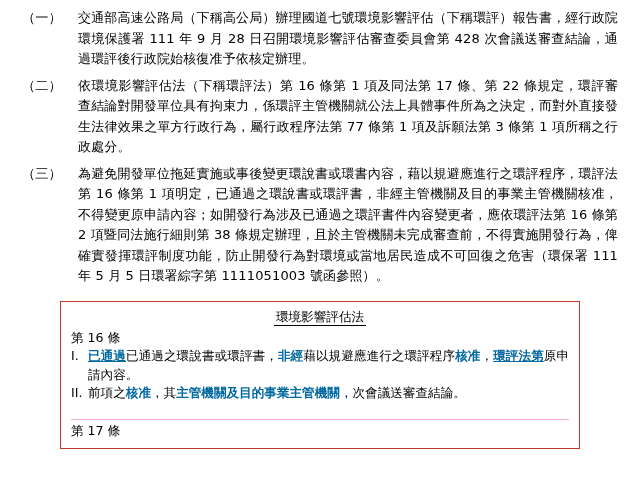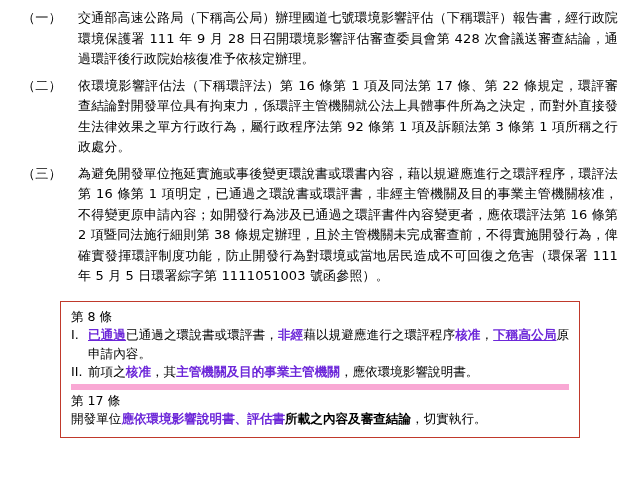--- a/index.html
+++ b/index.html
@@ -54,23 +54,23 @@
     line-height: 18px;
     margin-bottom: 3px;
   }
   .box-title span {
     border-bottom: 1px solid #000;
     padding: 0 2px 1px 2px;
   }
   .law-head {
     font-size: 12.6px;
     line-height: 18.5px;
-    border-top: 6px solid #f9a8d4;
+    border-top: 1px solid #f9a8d4;
     padding-top: 2px;
-    margin-top: 2px;
+    margin-top: 16px;
   }
   .law-head.first {
     border-top: none;
     padding-top: 0;
     margin-top: 0;
   }
   .law-item {
     display: flex;
     align-items: flex-start;
     font-size: 12.6px;
@@ -86,67 +86,67 @@
     text-align: justify;
     text-justify: inter-ideograph;
   }
   .law-plain {
     font-size: 12.6px;
     line-height: 18.5px;
     text-align: justify;
     text-justify: inter-ideograph;
   }
   .red {
-    color: #6d28d9;
+    color: #0369a1;
   }
   .u {
     text-decoration: underline;
   }
   .b {
     font-weight: bold;
   }
 </style>
 </head>
 <body>
 
 <div class="page">
 
   <div class="para">
     <div class="marker">（一）</div>
     <div class="body-text">交通部高速公路局（下稱高公局）辦理國道七號環境影響評估（下稱環評）報告書，經行政院環境保護署 111 年 9 月 28 日召開環境影響評估審查委員會第 428 次會議送審查結論，通過環評後行政院始核復准予依核定辦理。</div>
   </div>
 
   <div class="para">
     <div class="marker">（二）</div>
-    <div class="body-text">依環境影響評估法（下稱環評法）第 16 條第 1 項及同法第 17 條、第 22 條規定，環評審查結論對開發單位具有拘束力，係環評主管機關就公法上具體事件所為之決定，而對外直接發生法律效果之單方行政行為，屬行政程序法第 92 條第 1 項及訴願法第 3 條第 1 項所稱之行政處分。</div>
+    <div class="body-text">依環境影響評估法（下稱環評法）第 16 條第 1 項及同法第 17 條、第 22 條規定，環評審查結論對開發單位具有拘束力，係環評主管機關就公法上具體事件所為之決定，而對外直接發生法律效果之單方行政行為，屬行政程序法第 77 條第 1 項及訴願法第 3 條第 1 項所稱之行政處分。</div>
   </div>
 
   <div class="para">
     <div class="marker">（三）</div>
     <div class="body-text">為避免開發單位拖延實施或事後變更環說書或環書內容，藉以規避應進行之環評程序，環評法第 16 條第 1 項明定，已通過之環說書或環評書，非經主管機關及目的事業主管機關核准，不得變更原申請內容；如開發行為涉及已通過之環評書件內容變更者，應依環評法第 16 條第 2 項暨同法施行細則第 38 條規定辦理，且於主管機關未完成審查前，不得實施開發行為，俾確實發揮環評制度功能，防止開發行為對環境或當地居民造成不可回復之危害（環保署 111 年 5 月 5 日環署綜字第 1111051003 號函參照）。</div>
   </div>
 
   <div class="box">
+    <div class="box-title">
+      <span>環境影響評估法</span>
+    </div>
 
-    <div class="law-head first">第 8 條</div>
+    <div class="law-head first">第 16 條</div>
 
     <div class="law-item">
       <div class="law-num">I.</div>
       <div class="law-body">
-        <span class="red u b">已通過</span><span>已通過之環說書或環評書，</span><span class="red b">非經</span><span>藉以規避應進行之環評程序</span><span class="red b">核准</span><span>，</span><span class="red u b">下稱高公局</span><span>原申請內容。</span>
+        <span class="red u b">已通過</span><span>已通過之環說書或環評書，</span><span class="red b">非經</span><span>藉以規避應進行之環評程序</span><span class="red b">核准</span><span>，</span><span class="red u b">環評法第</span><span>原申請內容。</span>
       </div>
     </div>
 
     <div class="law-item">
       <div class="law-num">II.</div>
       <div class="law-body">
-        <span>前項之</span><span class="red b">核准</span><span>，其</span><span class="red b">主管機關及目的事業主管機關</span><span>，應依環境影響說明書。</span>
+        <span>前項之</span><span class="red b">核准</span><span>，其</span><span class="red b">主管機關及目的事業主管機關</span><span>，次會議送審查結論。</span>
       </div>
     </div>
 
     <div class="law-head">第 17 條</div>
 
-    <div class="law-plain">
-      <span>開發單位</span><span class="red b">應依環境影響說明書、評估書</span><span class="b">所載之內容及審查結論</span><span>，切實執行。</span>
-    </div>
   </div>
 
 </div>
 
 </body></html>

